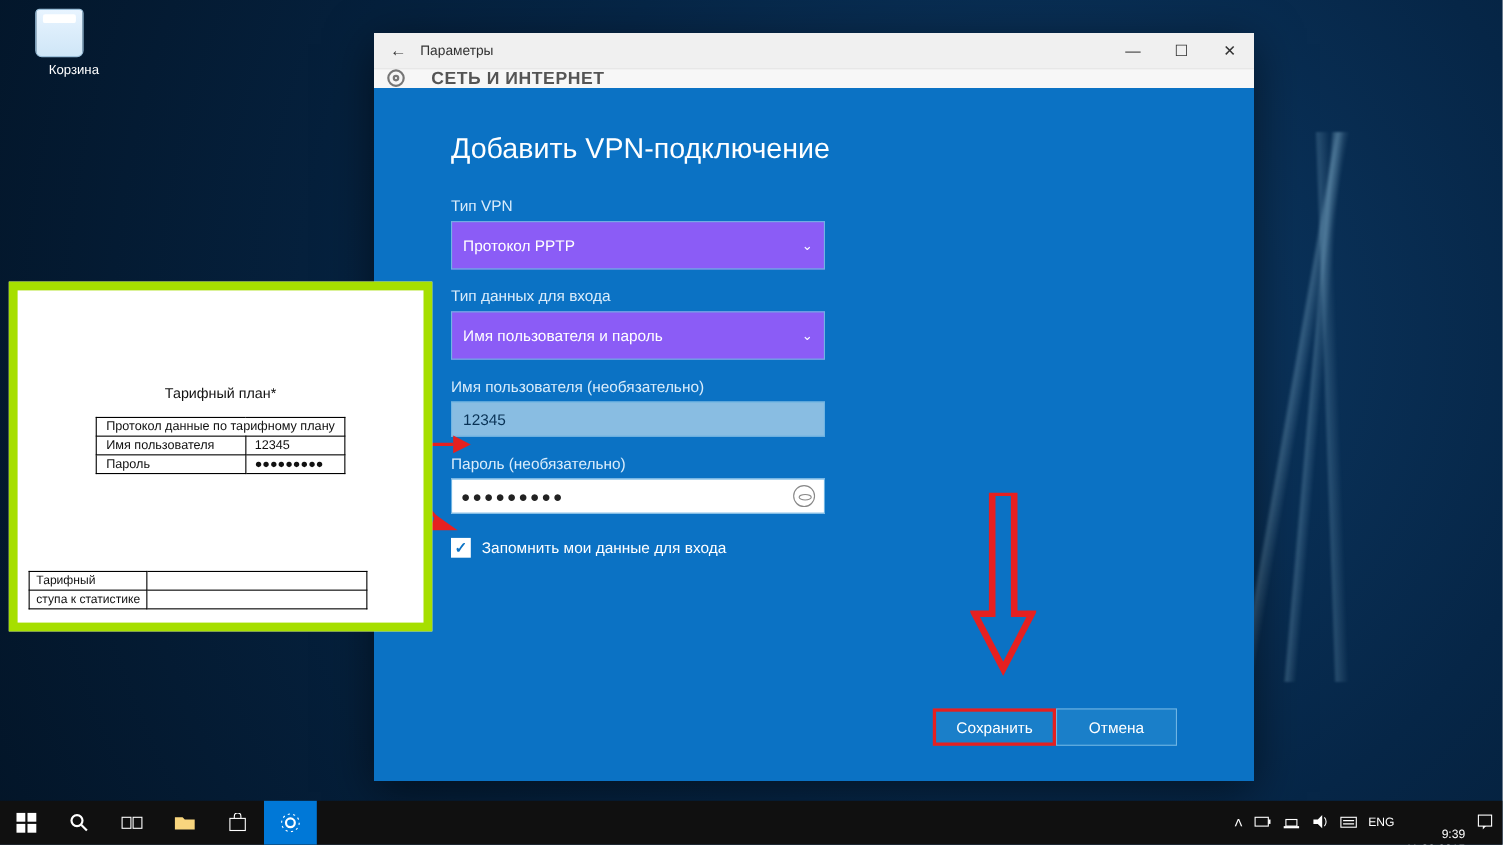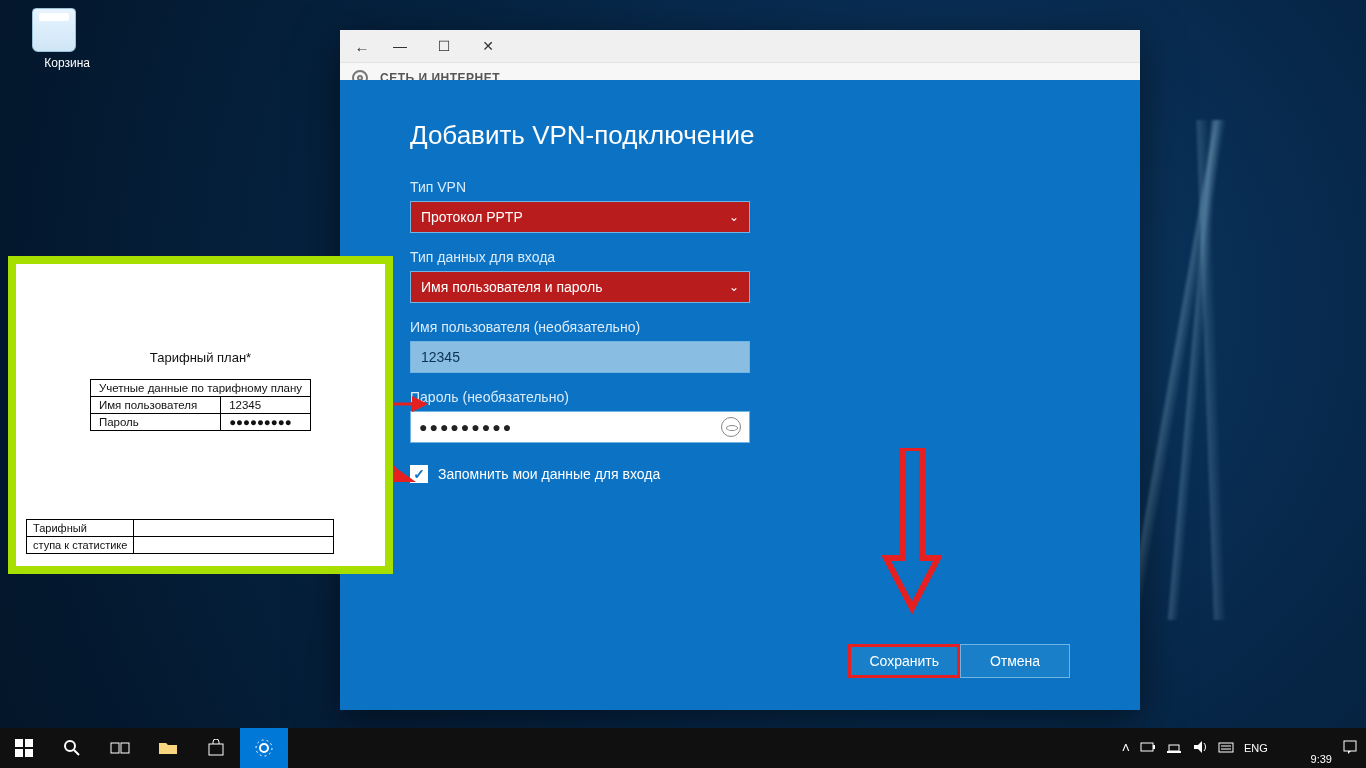--- a/index.html
+++ b/index.html
@@ -41,36 +41,36 @@
   .titlebar {
     height: 32px; background: #f0f0f0; display: flex; align-items: center;
     padding-left: 6px; color: #333; font-size: 12.5px;
   }
   .titlebar .back { width: 32px; text-align: center; font-size: 15px; cursor: default; }
   .titlebar .title { flex: 1; padding-left: 4px; }
   .titlebar .ctrls { display: flex; }
   .titlebar .ctrl { width: 44px; height: 32px; display:flex; align-items:center; justify-content:center; font-size: 14px; color:#333; }
   .subbar {
     height: 32px; background: #f7f7f7; border-top:1px solid #e3e3e3; border-bottom:1px solid #e3e3e3;
-    display:flex; align-items:center; padding:0 12px; color:#444; font-size:12px; gap:12px;
+    display:flex; padding:0 12px; color:#444; font-size:16px; gap:24px;
   }
   .subbar .gear{ width:16px;height:16px;border:2px solid #777;border-radius:50%; position:relative;}
   .subbar .gear::after{content:"";position:absolute;inset:3px;border:2px solid #777;border-radius:50%;}
 
   
   .overlay {
     position: absolute; left: 0; right: 0; top: 50px; bottom: 0;
     background: #0b72c4;
     padding: 40px 70px 30px 70px;
     color: #fff;
   }
   .overlay h1 { font-weight: 300; font-size: 26px; margin-bottom: 28px; color:#fff; }
   .field-label { font-size: 14px; margin: 16px 0 6px; color:#d9ecfb; }
   .select {
-    width: 340px; height: 32px; background: #b91c1c; border: 1px solid #6fb4e3;
+    width: 340px; height: 44px; background: #8b5cf6; border: 1px solid #6fb4e3;
     display: flex; align-items: center; padding: 0 10px; color:#fff; font-size:14px;
     justify-content: space-between;
   }
   .select .chev { font-size: 12px; }
   .tinput {
     width: 340px; height: 32px; background: #89bde2; border: 1px solid #6fb4e3;
     color:#093255; padding: 0 10px; font-size:14px; display:flex; align-items:center;
   }
   .pwwrap{
     width:340px; height:32px; background:#fff; border:1px solid #6fb4e3;
@@ -133,20 +133,21 @@
 <div class="rays"></div>
 
 <div class="desktop-icon">
   <div class="bin"></div>
   <div>Корзина</div>
 </div>
 
 <div class="win">
   <div class="titlebar">
     <div class="back">←</div>
+    <div class="title">Параметры</div>
     <div class="ctrls">
       <div class="ctrl">—</div>
       <div class="ctrl">☐</div>
       <div class="ctrl">✕</div>
     </div>
   </div>
   <div class="subbar">
     <span class="gear"></span>
     <span style="letter-spacing:.5px;font-weight:600;color:#555">СЕТЬ И ИНТЕРНЕТ</span>
   </div>
@@ -207,21 +208,21 @@
       <polygon points="36,48 56,62 30,62" fill="#e62020"></polygon>
     </svg>
 </div>
 
 <div class="doc">
   <div class="inner">
     <div class="plan">Тарифный план*</div>
     <table class="cred">
       <tbody>
           <tr class="hdr">
-            <td colspan="2">Учетные данные по тарифному плану</td>
+            <td colspan="2">Протокол данные по тарифному плану</td>
           </tr>
       <tr>
         <td>Имя пользователя</td>
         <td style="width:90px">12345</td>
       </tr>
       <tr>
         <td>Пароль</td>
         <td>●●●●●●●●●</td>
       </tr>
     </tbody>

